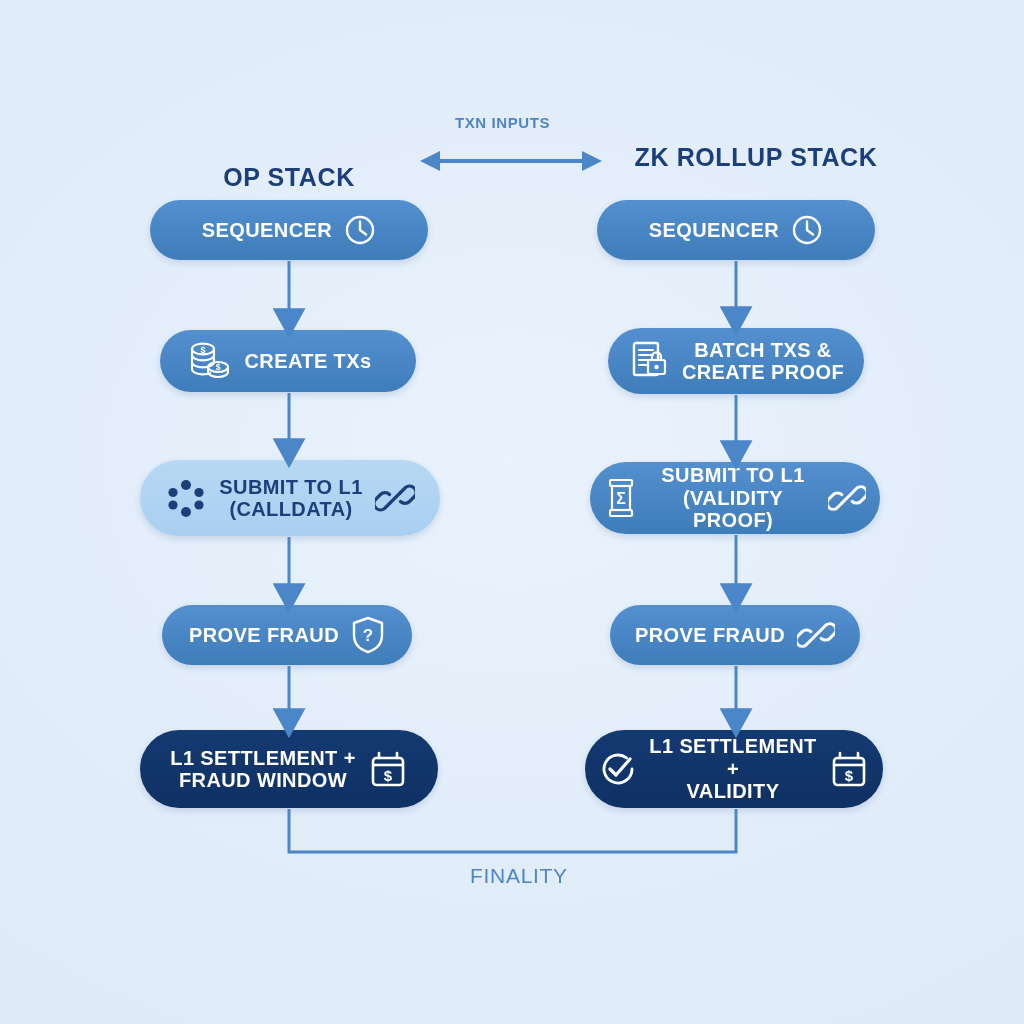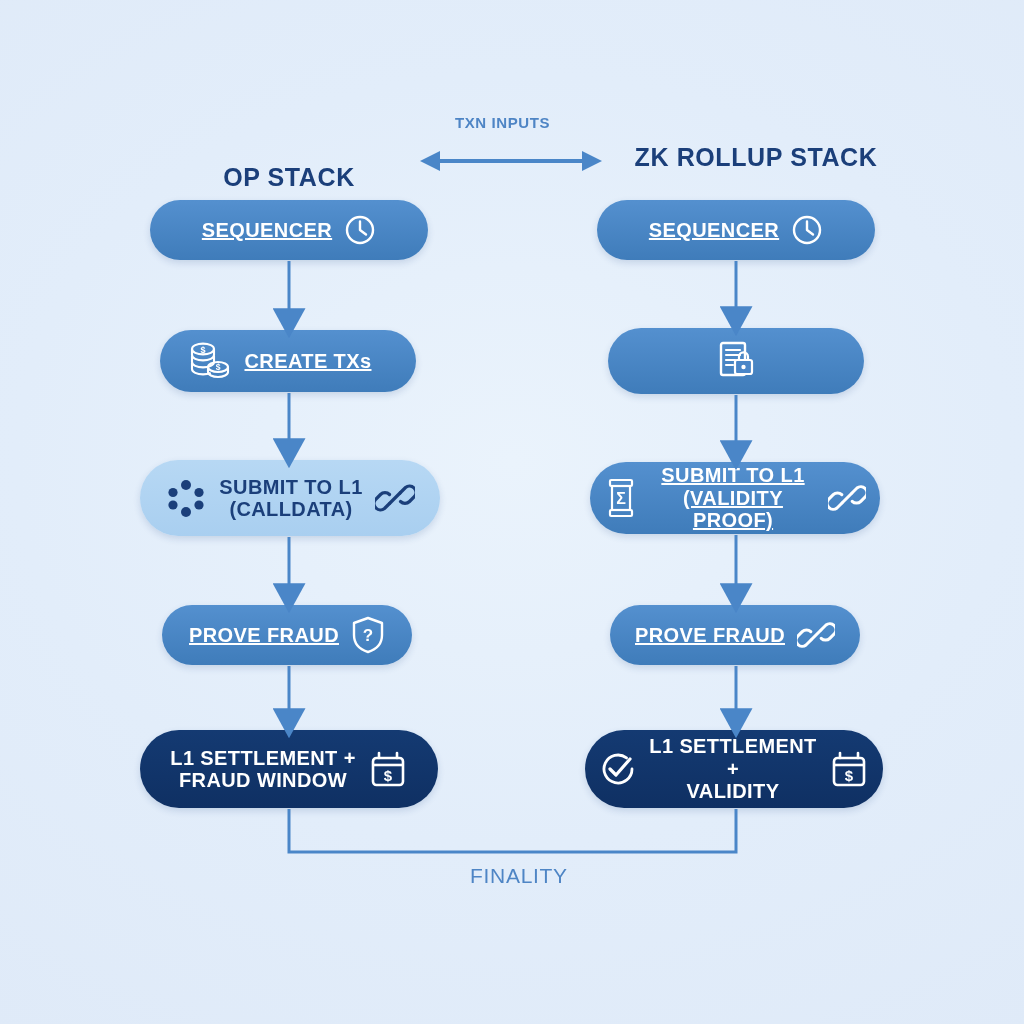--- a/index.html
+++ b/index.html
@@ -65,21 +65,21 @@
     text-align: center;
     white-space: pre-line;
   }
   .node .ic {
     flex: 0 0 auto;
     display: block;
   }
 
   
   .v-mid     { background: linear-gradient(180deg, #5490cf 0%, #3f7cba 100%); }
-  .v-mid .label { color: #ffffff; text-decoration: underline; }
+  .v-mid .label { color: #ffffff; }
   .v-light   { background: linear-gradient(180deg, #b7d8f4 0%, #a9cff0 100%); }
   .v-light .label { color: #1b3f7a; }
   .v-navy    { background: linear-gradient(180deg, #143a72 0%, #0f3063 100%); }
   .v-navy .label { color: #ffffff; }
 
   
   .connector { position: absolute; }
   .finality-label {
     position: absolute;
     font-size: 21px;
@@ -187,20 +187,22 @@
       <g stroke="#ffffff" stroke-width="2.2" stroke-linecap="round">
         <path d="M11 11 h14"></path>
           <path d="M11 16 h14"></path>
           <path d="M11 21 h9"></path>
           <path d="M11 26 h7"></path>
       </g>
       <rect x="20" y="21" width="17" height="14" rx="2" fill="#4a86c8" stroke="#ffffff" stroke-width="2.2"></rect>
       <path d="M24 21 v-3.2 a4.5 4.5 0 0 1 9 0 V21" fill="none" stroke="#ffffff" stroke-width="2.2"></path>
       <circle cx="28.5" cy="28" r="2.2" fill="#ffffff"></circle>
     </svg>
+    <span class="label">BATCH TXS &amp;
+CREATE PROOF</span>
   </div>
 
   <div class="node v-mid" style="left:590px; top:462px; width:290px; height:72px;">
     <svg class="ic" width="34" height="42" viewBox="0 0 34 42">
       <rect x="6" y="3" width="22" height="6" rx="1.2" fill="none" stroke="#ffffff" stroke-width="2.2"></rect>
       <rect x="6" y="33" width="22" height="6" rx="1.2" fill="none" stroke="#ffffff" stroke-width="2.2"></rect>
       <rect x="8" y="9" width="18" height="24" fill="none" stroke="#ffffff" stroke-width="2.2"></rect>
       <text x="17" y="27" font-family="'Liberation Sans',sans-serif" font-size="16" font-weight="bold" fill="#ffffff" text-anchor="middle">Σ</text>
     </svg>
     <span class="label">SUBMIT TO L1

